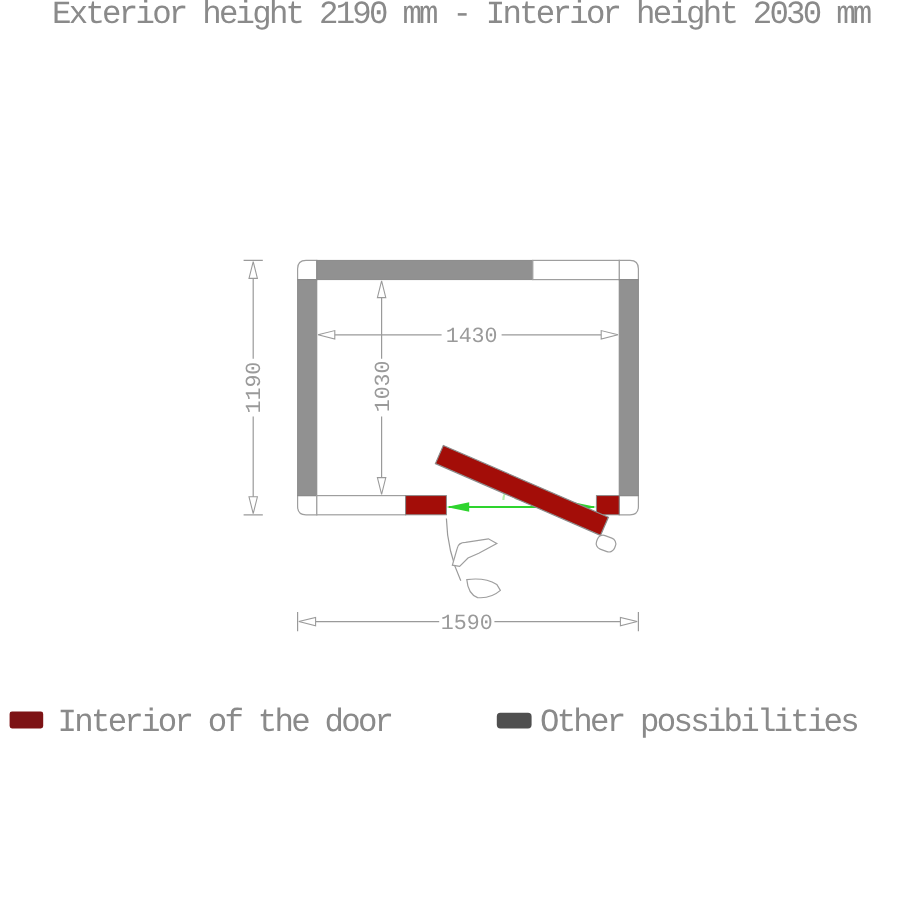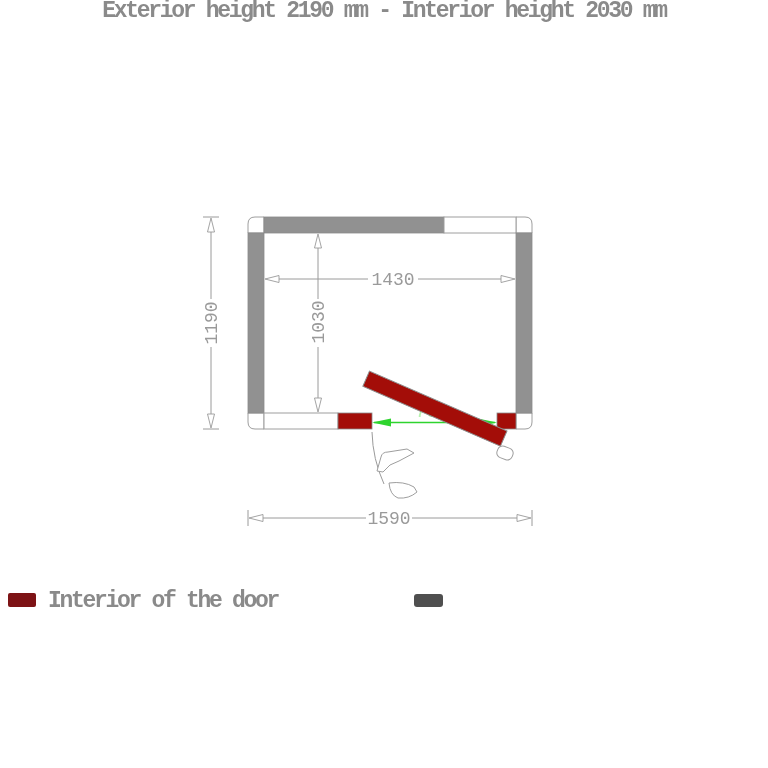--- a/index.html
+++ b/index.html
@@ -1,19 +1,19 @@
 <!DOCTYPE html>
 <html><head>
 <meta charset="utf-8">
 <style>
   html,body{margin:0;padding:0;background:#ffffff;}
   #page{position:relative;width:768px;height:768px;background:#ffffff;overflow:hidden;
         font-family:"Liberation Mono","DejaVu Sans Mono",monospace;}
-  .cadtext{position:absolute;color:#8a8a8a;font-size:23px;letter-spacing:-2.3px;
-           line-height:1;white-space:pre;font-weight:bold;}
+  .cadtext{position:absolute;color:#8a8a8a;font-size:27px;letter-spacing:-2.3px;
+           line-height:1;white-space:pre;}
   #title{left:0;top:132;width:768px;text-align:center;}
   .legend-swatch{position:absolute;border-radius:2px;}
   #legend-door-swatch{left:8px;top:593px;width:28px;height:14px;background:#7d1315;}
   #legend-other-swatch{left:414px;top:594px;width:29px;height:13px;background:#4f4f4f;border-radius:3px;}
   #legend-door-label{left:48px;top:590px;}
   #legend-other-label{left:450px;top:590px;}
   svg{position:absolute;left:0;top:0;}
   .dimline{stroke:#9a9a9a;stroke-width:1;fill:none;}
   .dimarrow{fill:#ffffff;stroke:#9a9a9a;stroke-width:0.9;}
   .dimtext{font-family:"Liberation Mono","DejaVu Sans Mono",monospace;font-size:18px;fill:#9a9a9a;}
@@ -87,14 +87,15 @@
       <path class="dimline" d="M248,510 L248,526 M532,510 L532,526 M263,518 L366,518 M412,518 L517,518"></path>
       <path class="dimarrow" d="M249,518 L263,514.5 L263,521.5 Z"></path>
       <path class="dimarrow" d="M531,518 L517,514.5 L517,521.5 Z"></path>
       <text class="dimtext" x="389" y="524" text-anchor="middle">1590</text>
     </g>
   </svg>
 
   <div class="legend-swatch" id="legend-door-swatch"></div>
   <div class="cadtext" id="legend-door-label">Interior of the door</div>
   <div class="legend-swatch" id="legend-other-swatch"></div>
+  <div class="cadtext" id="legend-other-label">Other possibilities</div>
 
 </div>
 
 </body></html>

